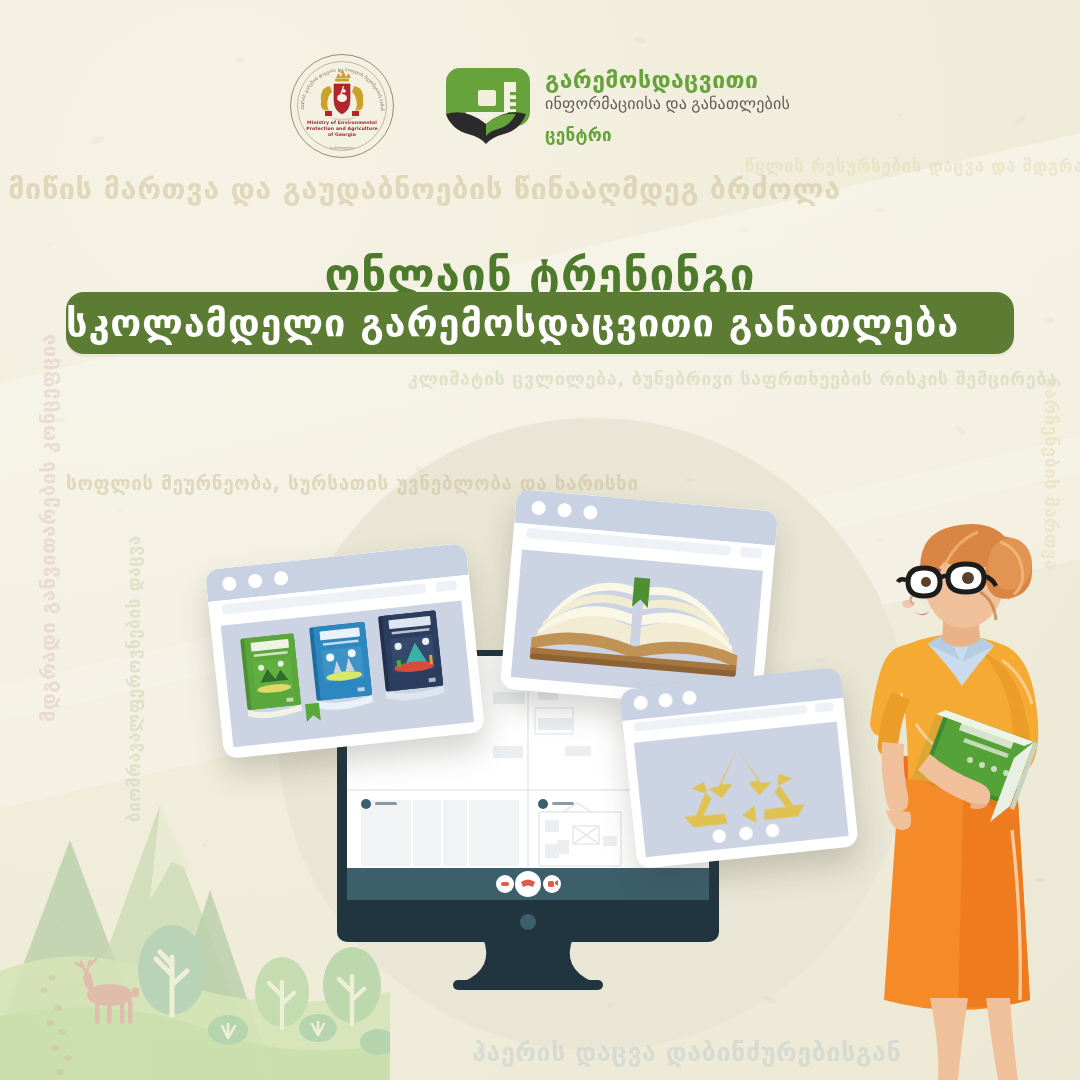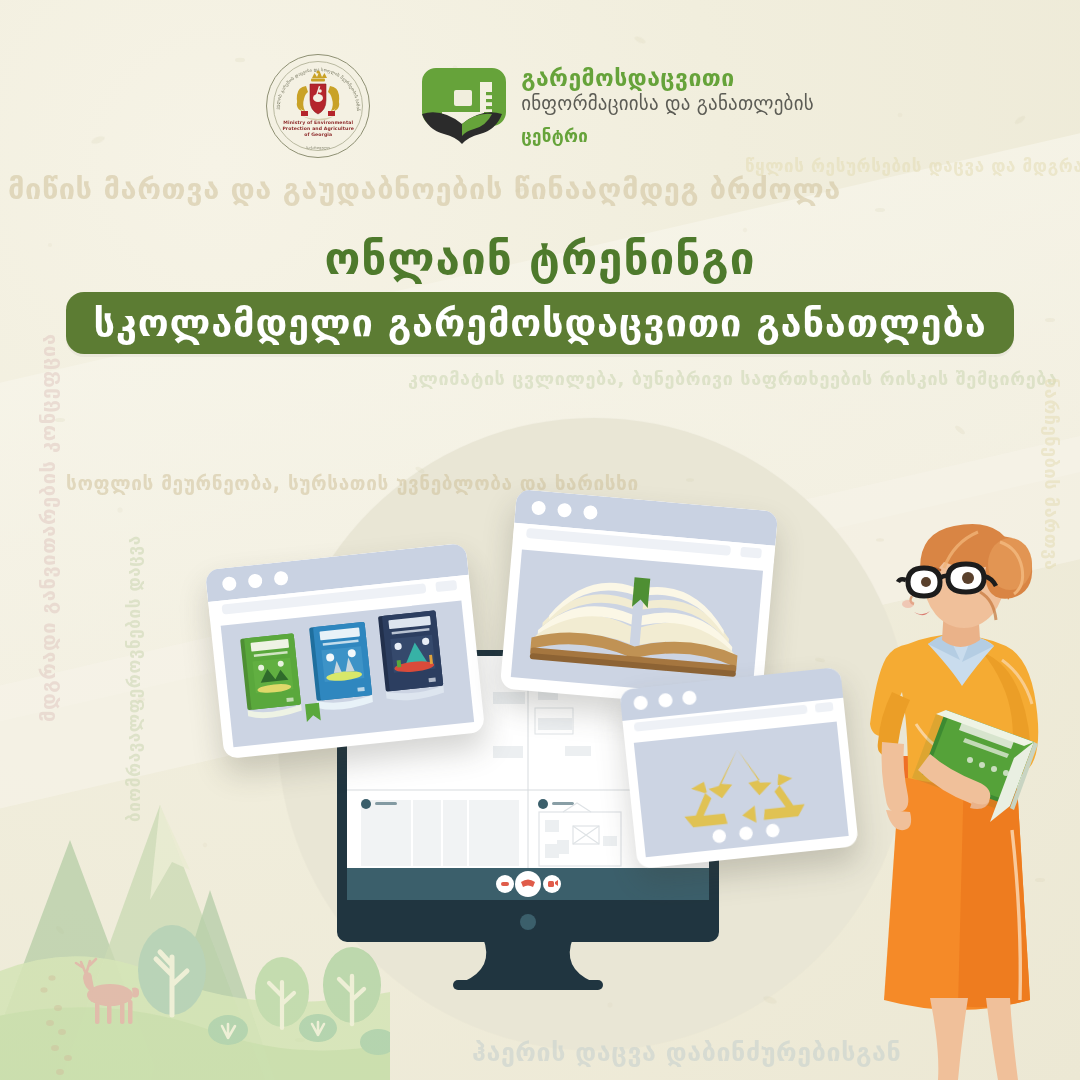--- a/index.html
+++ b/index.html
@@ -62,21 +62,21 @@
   }
   .emblem .sub2{
     position:absolute; left:0; right:0; bottom:8px; text-align:center;
     font-size:3.6px; color:#7d7e66;
   }
 
   .ncc-logo{ display:flex; align-items:center; gap:11px; }
   .ncc-mark { width:92px; height:84px; position:relative; }
   .ncc-words{ display:flex; flex-direction:column; line-height:1; }
   .ncc-l1{ font-size:23px; color:#66a33a; letter-spacing:.4px; font-weight:600;}
-  .ncc-l2{ font-size:19px; color:#5c5c55; margin-top:4px; letter-spacing:.2px;}
+  .ncc-l2{ font-size:16px; color:#5c5c55; margin-top:4px; letter-spacing:.2px;font-family:Liberation Serif, serif;}
   .ncc-l3{ font-size:17px; color:#66a33a; margin-top:15px; letter-spacing:.3px; font-weight:600;}
 
   
   .wm { position:absolute; white-space:nowrap; font-weight:bold;
         letter-spacing:.6px; user-select:none; }
   .wm-brown { color:#cfc29c; opacity:.55; }
   .wm-blue  { color:#c9d2cf; opacity:.62; }
   .wm-green { color:#cfd8b7; opacity:.62; }
   .wm-pink  { color:#e0c8c2; opacity:.55; }
   .wm-yellow{ color:#e4dcb4; opacity:.55; }
@@ -88,27 +88,27 @@
   #wm-air      { left:472px; top:1038px; font-size:25px; }
 
   .wm-vert { position:absolute; white-space:nowrap; font-weight:bold;
              transform-origin:0 0; letter-spacing:.6px; user-select:none; }
   #wm-sustain { left:36px;  top:722px; font-size:20px; transform:rotate(-90deg); }
   #wm-biodiv  { left:124px; top:822px; font-size:17px; transform:rotate(-90deg); }
   #wm-waste   { left:1062px; top:378px; font-size:18px; transform:rotate(90deg); }
 
   
   .title-main{
-    position:absolute; top:233px; left:0; width:1080px; text-align:center;
+    position:absolute; top:249px; left:0; width:1080px; text-align:center;
     font-size:44px; font-weight:bold; color:#4e7a2c; letter-spacing:1px;
   }
   .title-banner{
     position:absolute; top:292px; left:66px; width:948px; height:62px;
     background:#5c7c33; border-radius:18px;
-    display:flex; align-items:center; justify-content:center;
+    display:flex; align-items:center; justify-content:flex-start;
     box-shadow:0 3px 0 rgba(0,0,0,.04);
   }
   .title-banner span{
     color:#ffffff; font-size:38px; font-weight:bold; letter-spacing:.8px;
   }
 
   
   .forest{ position:absolute; left:0; bottom:0; width:390px; height:300px; opacity:.72; }
 
   

